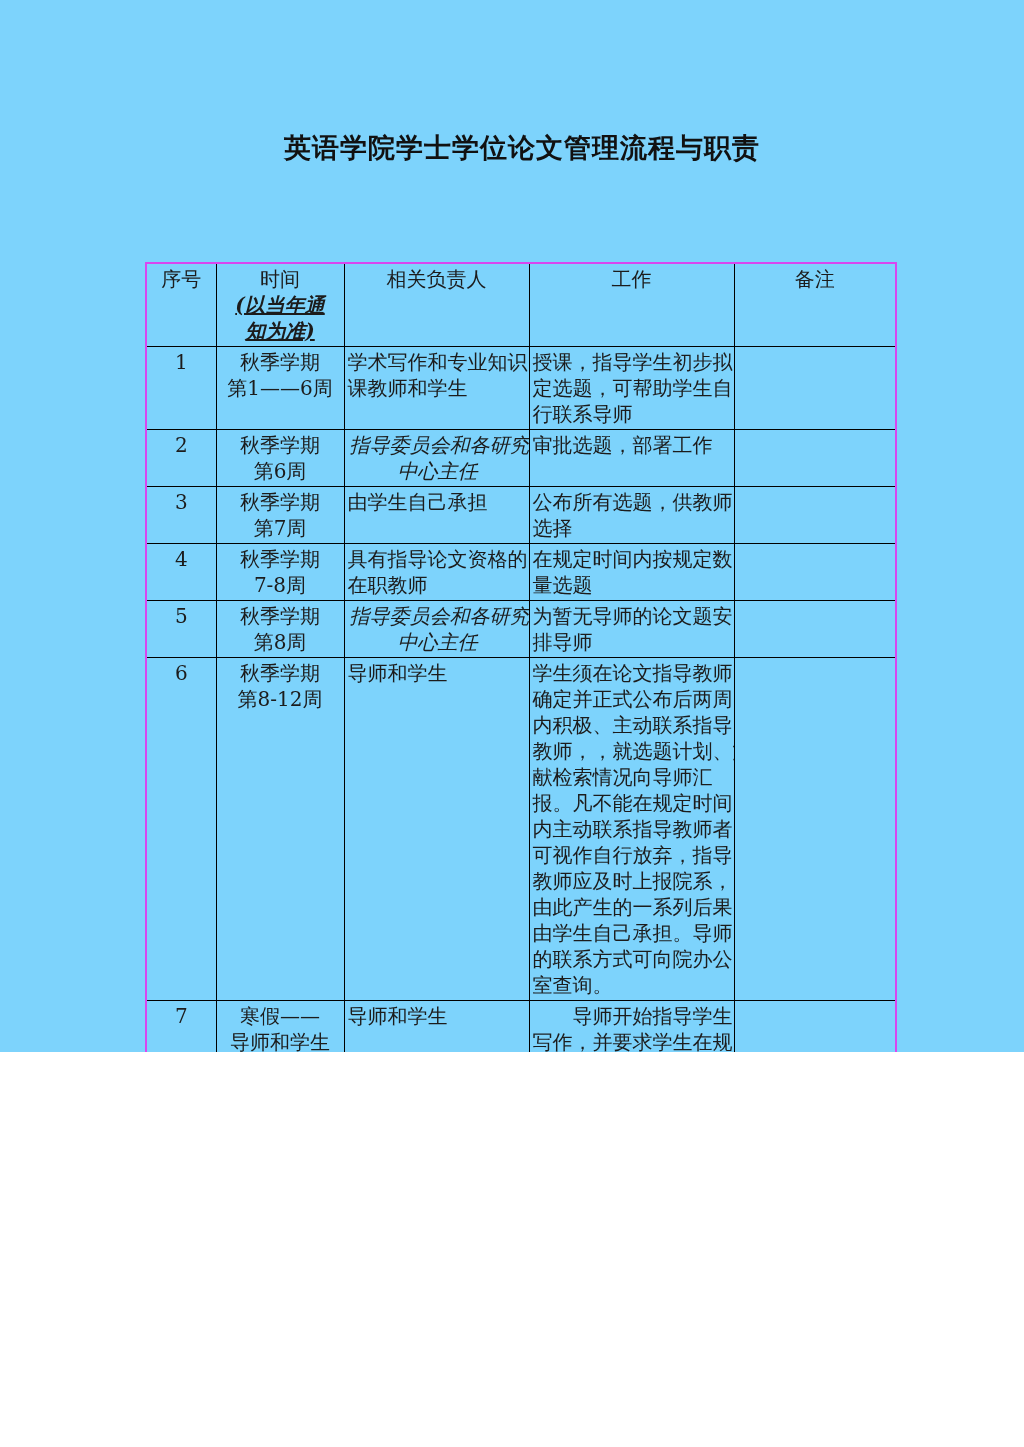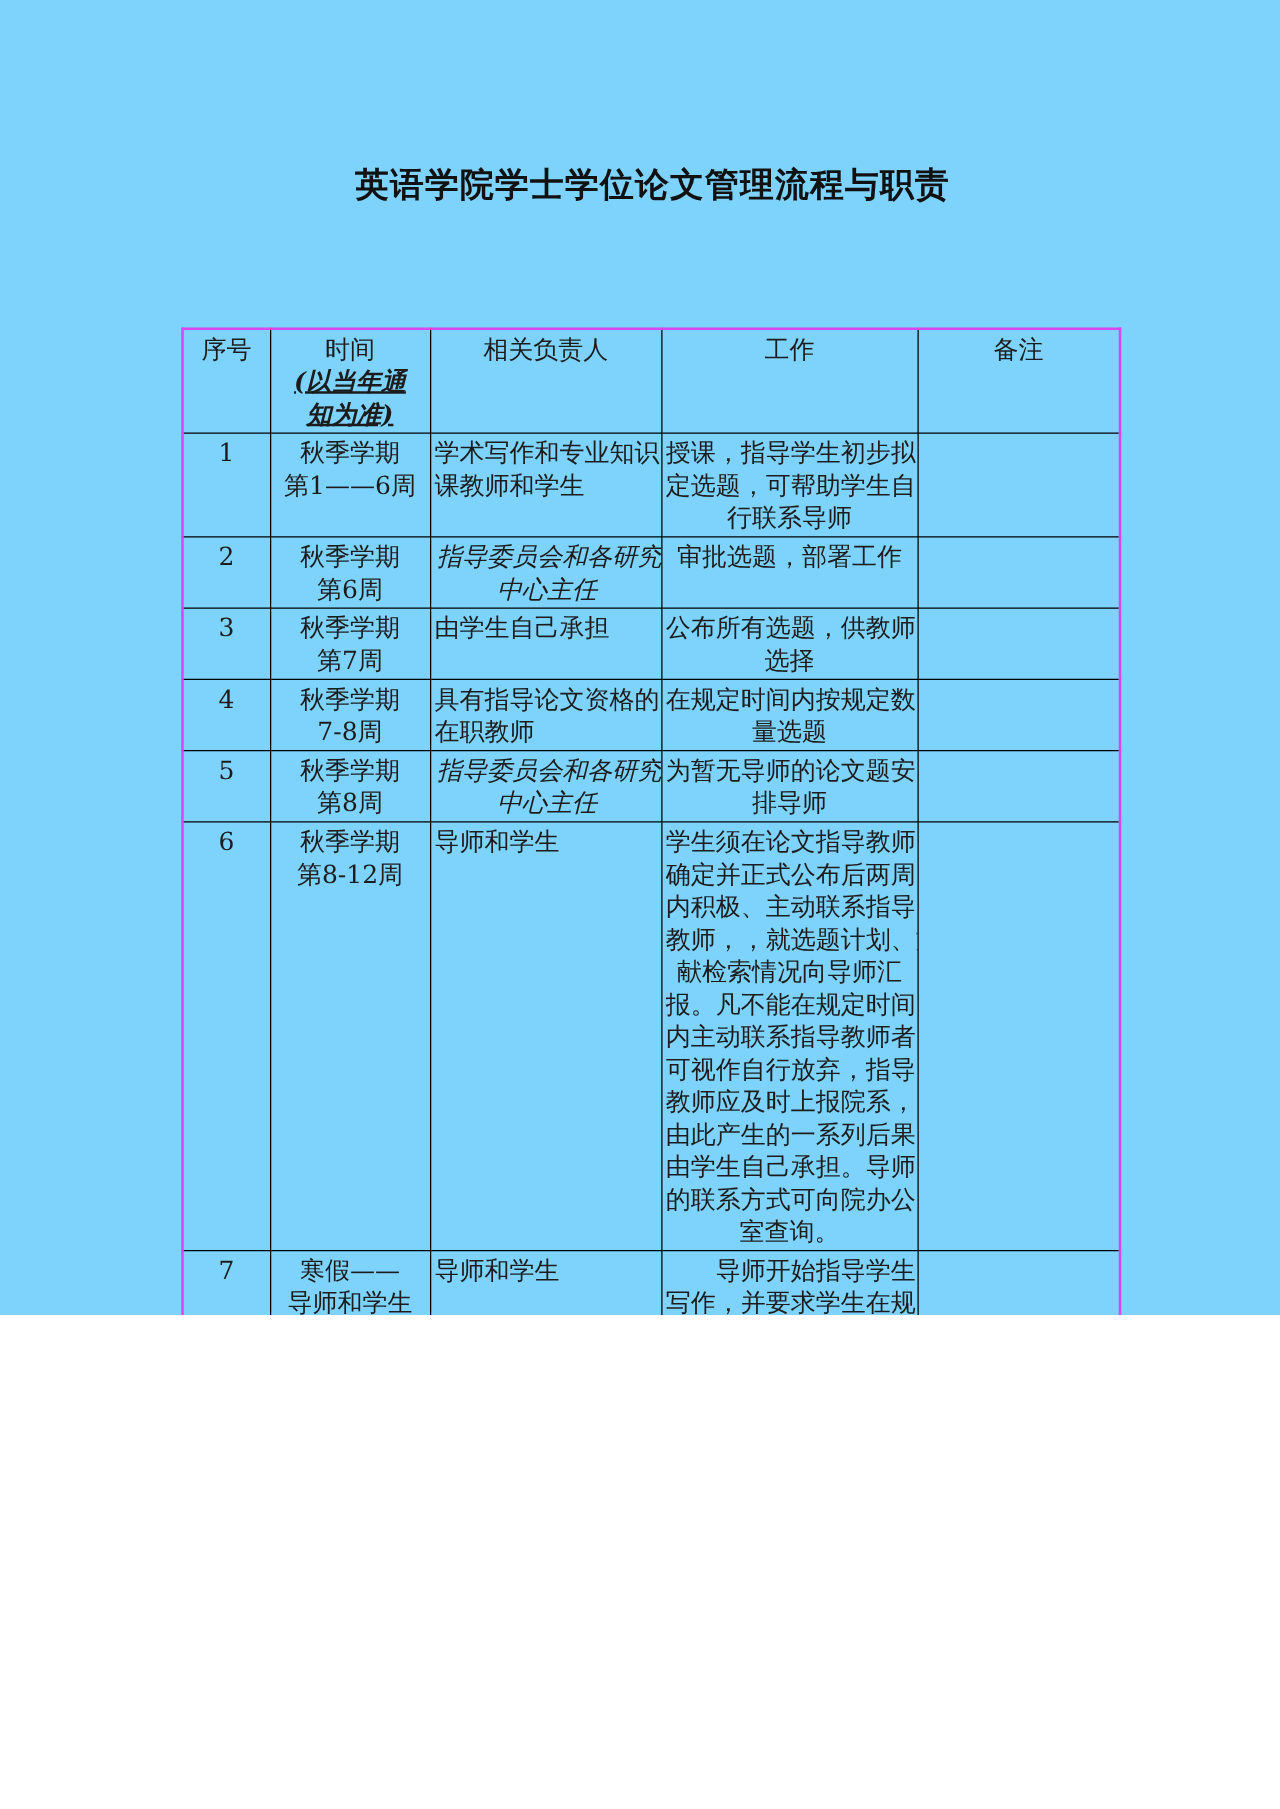--- a/index.html
+++ b/index.html
@@ -56,21 +56,21 @@
     display: block;
     font-weight: bold;
     text-decoration: underline;
     white-space: pre;
     font-style: italic;
   }
   td.c-no   { text-align: center; }
   td.c-time { text-align: center; white-space: pre; }
   td.c-person { text-align: left; white-space: pre; }
   td.c-person.left { text-align: center; padding-left: 5px; font-style: italic; }
-  td.c-work { text-align: center; white-space: pre; padding-left: 5px; padding-right: 2px; }
+  td.c-work { text-align: left; white-space: pre; padding-left: 5px; padding-right: 2px; }
   td.c-work.indent { text-indent: 2em; }
   .page-number {
     position: absolute;
     top: 1335px;
     left: 846px;
     font-size: 18px;
     color: #2b2b2b;
   }
 </style>
 </head>

